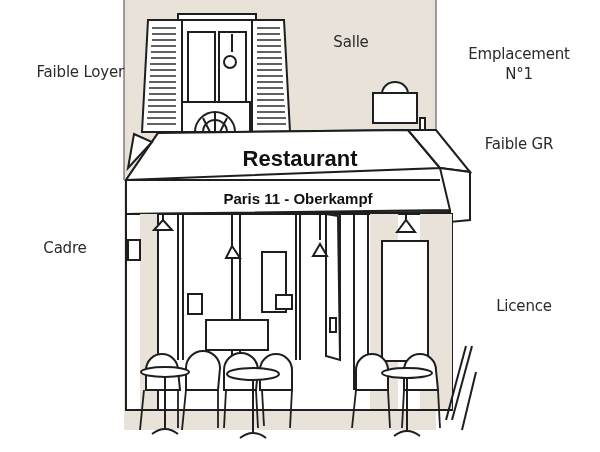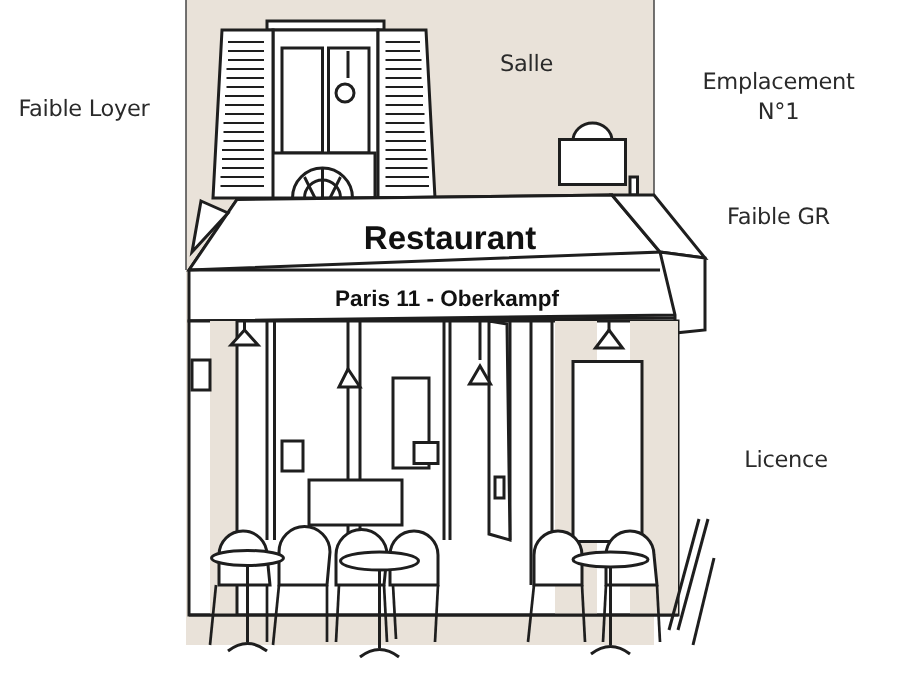--- a/index.html
+++ b/index.html
@@ -174,24 +174,25 @@
       <line x1="446" y1="420" x2="466" y2="346"></line>
       <line x1="452" y1="420" x2="472" y2="346"></line>
       <line x1="462" y1="430" x2="476" y2="372"></line>
     </g>
   </g>
 
   <text class="sign-title" x="300" y="166" text-anchor="middle">Restaurant</text>
   <text class="sign-sub" x="298" y="204" text-anchor="middle">Paris 11 - Oberkampf</text>
 </svg>
 
-<div class="label" style="left:2px; top:62px; width:108px;">
+<div class="label" style="left:16px; top:62px; width:108px;text-align:right;">
   <span>Faible Loyer</span>
 </div>
 <div class="label" style="left:20px; top:238px; width:90px;">
+  <span>Cadre</span>
 </div>
 <div class="label" style="left:296px; top:32px; width:110px;">
   <span>Salle</span>
 </div>
 <div class="label" style="left:454px; top:32px; width:130px;margin-top:12px;">
   <span>Emplacement</span>
   <span>N°1</span>
 </div>
 <div class="label" style="left:464px; top:134px; width:110px;">
   <span>Faible GR</span>

